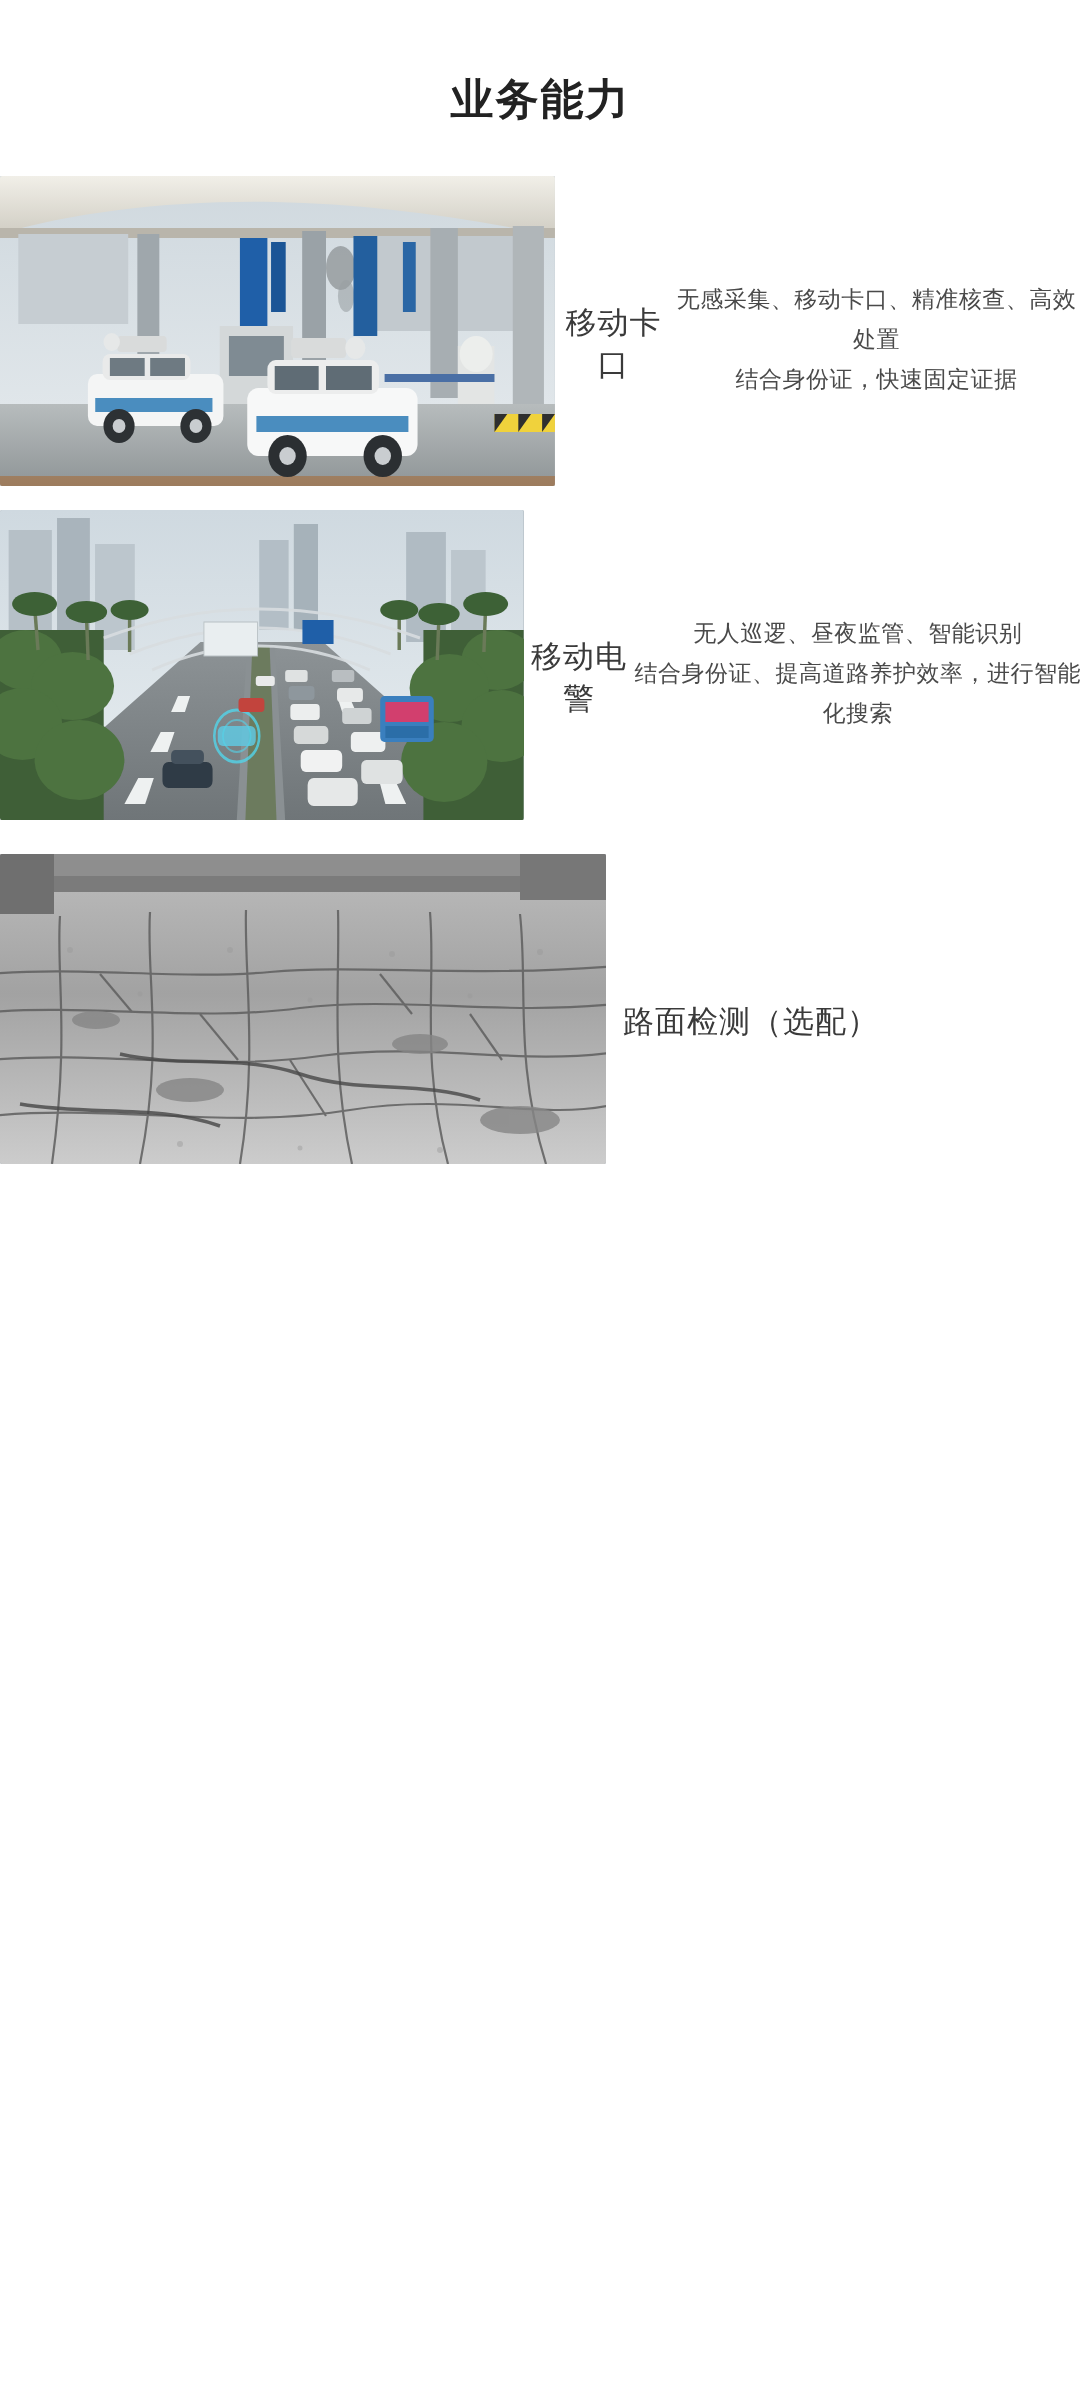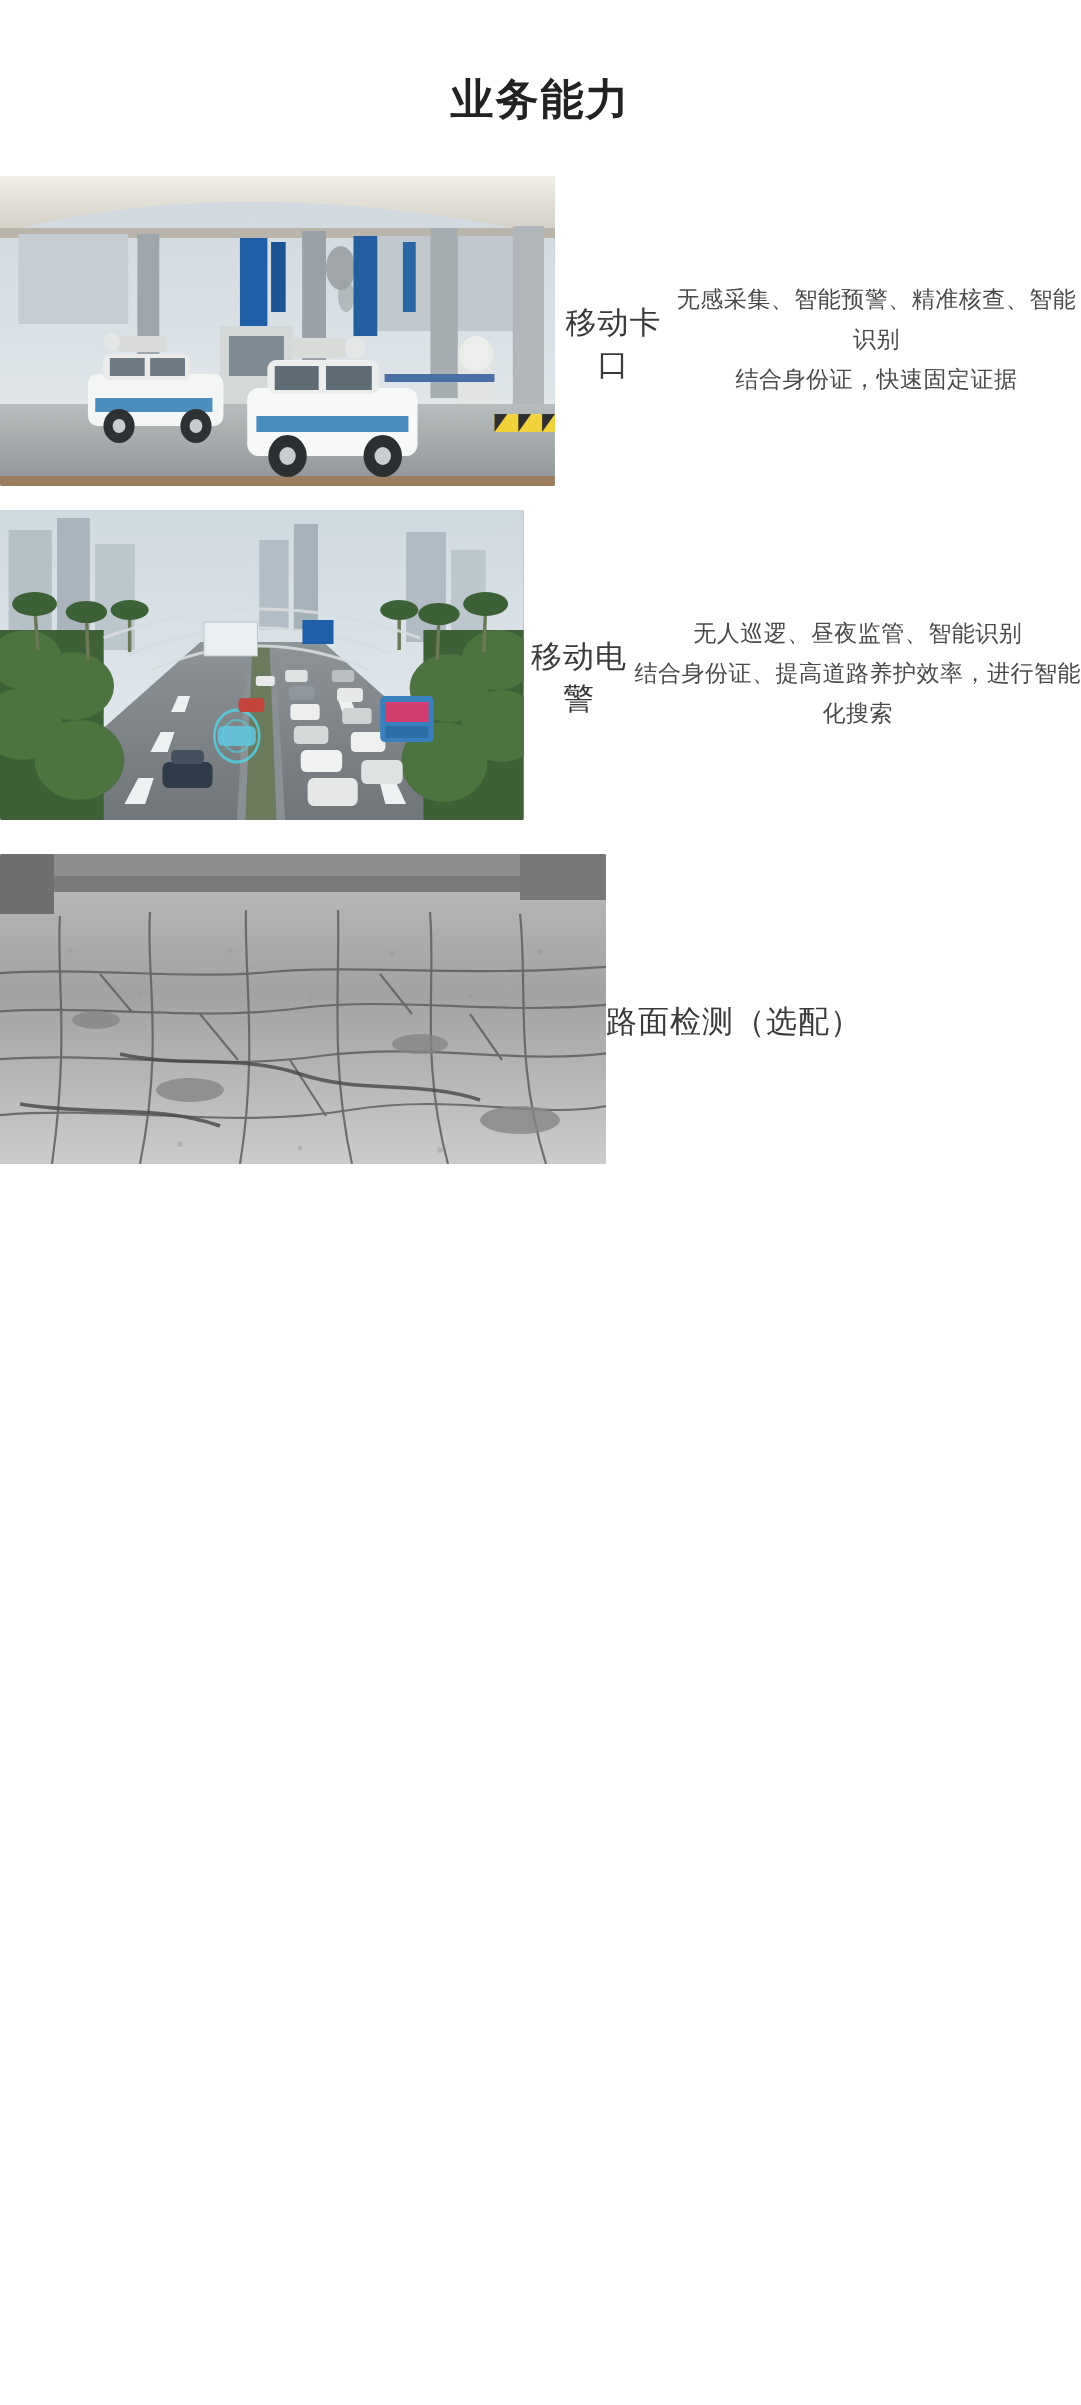--- a/index.html
+++ b/index.html
@@ -41,21 +41,21 @@
     align-items: center;
   }
   .section {
     width: 100%;
     display: flex;
     flex-direction: row;
     align-items: center;
   }
   .section-1 { margin-top: 50px; }
   .section-2 { margin-top: 24px; }
-  .section-3 { margin-top: 34px; }
+  .section-3 { margin-top: 34px; gap: 17px; }
 
   .photo {
     width: 606px;
     height: 310px;
     border-radius: 2px;
     overflow: hidden;
     position: relative;
     background: #9aa4ab;
   }
   .photo svg { display: block; width: 100%; height: 100%; }
@@ -167,21 +167,21 @@
             <circle cx="314" cy="280" r="9" fill="#c9cdd0"></circle>
             <circle cx="418" cy="280" r="21" fill="#2b2f32"></circle>
             <circle cx="418" cy="280" r="9" fill="#c9cdd0"></circle>
             <rect x="318" y="162" width="60" height="20" rx="4" fill="#d9dbdb"></rect>
             <circle cx="388" cy="172" r="11" fill="#e6e8e8"></circle>
           </g>
         </svg>
       </div>
       <div class="section-title">移动卡口</div>
       <div class="desc">
-        <span class="line">无感采集、智能预警、精准核查、智能识别</span>
+        <span class="line">无感采集、移动卡口、精准核查、高效处置</span>
         <span class="line">结合身份证，快速固定证据</span>
       </div>
     </div>
 
     <div class="section section-2">
       <div class="photo">
         <svg viewBox="0 0 606 310" preserveAspectRatio="none" aria-hidden="true">
           <defs>
             <linearGradient id="g2sky" x1="0" y1="0" x2="0" y2="1">
               <stop offset="0%" stop-color="#cfd9e0"></stop>

